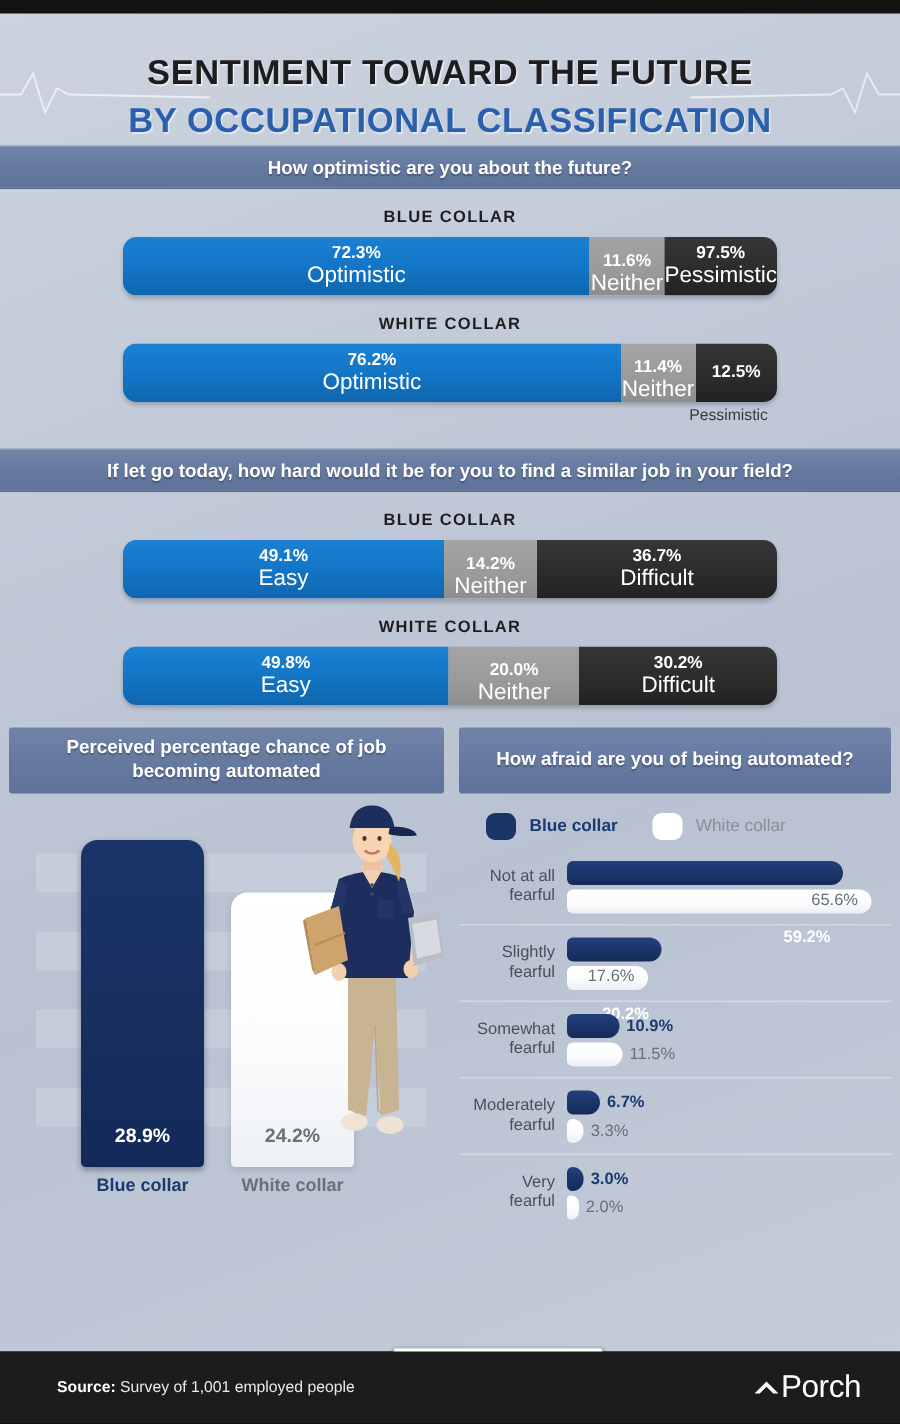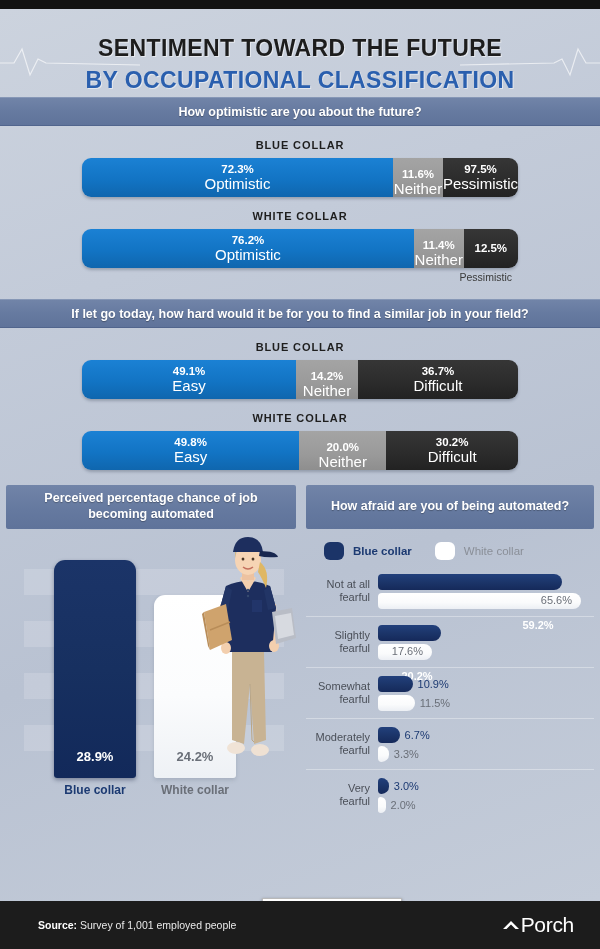--- a/index.html
+++ b/index.html
@@ -137,21 +137,21 @@
     width:72px; text-align:right; padding-right:8px;
     font-size:11px; line-height:1.15; color:#4a4f58;
   }
   .fbars { flex:1; position:relative; }
   .fline { display:flex; align-items:center; height:17px; margin:2px 0; }
   .fb { height:16px; border-radius:4px 8px 8px 4px; position:relative; }
   .fb.navy  { background:linear-gradient(180deg,#22407c 0%,#1b3468 55%,#15295a 100%); }
   .fb.white { background:linear-gradient(180deg,#ffffff 0%,#fafbfc 60%,#eceff4 100%); }
   .fv { font-size:11px; font-weight:bold; white-space:nowrap; }
   .fv.inside { position:absolute; right:8px; top:1px; color:#fff;margin-top:44px; }
-  .fv.out-navy  { color:#1c3a72; margin-left:5px; font-weight:normal; }
+  .fv.out-navy  { color:#1c3a72; margin-left:5px; font-weight:bold; }
   .fv.out-white { color:#6a6f78; margin-left:5px; font-weight:normal; }
   .fv.in-white  { position:absolute; right:9px; top:1px; color:#6a6f78; font-weight:normal; }
 
   
   .mh {
     position:absolute; left:262px; bottom:8px; width:140px;
     background:#ffffff; border:1px solid #b9b9b9; padding:2px 3px 3px;
     box-shadow:0 1px 3px rgba(0,0,0,.35);
   }
   .mh .disc { font-size:4.2px; font-weight:bold; color:#1a1a1a; text-align:center;

